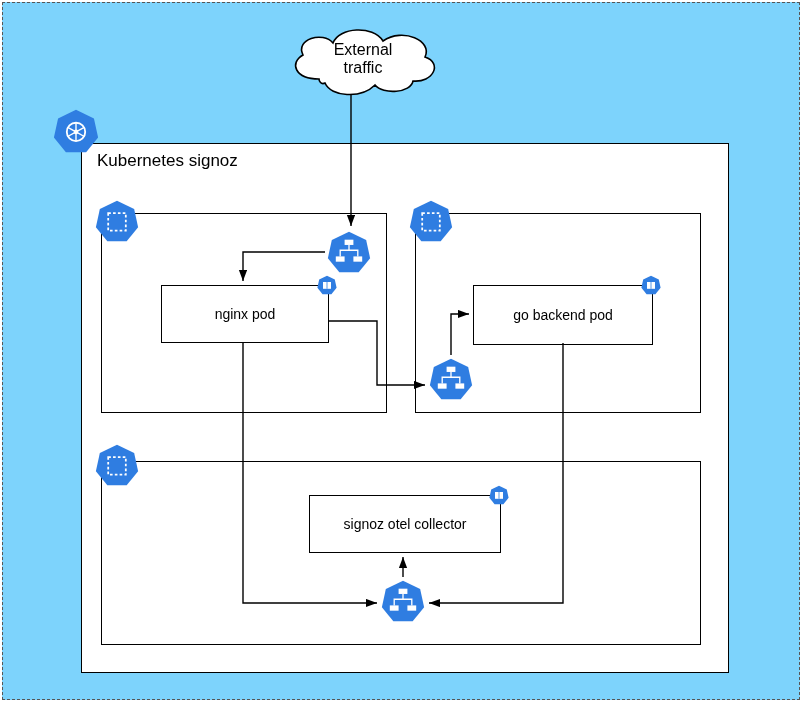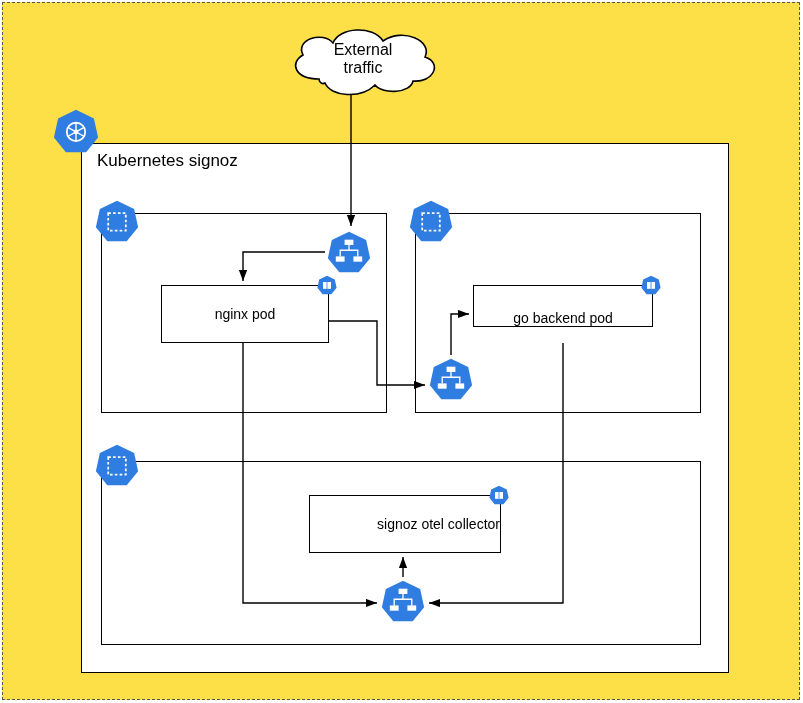--- a/index.html
+++ b/index.html
@@ -9,21 +9,21 @@
       width: 803px;
       height: 703px;
       position: relative;
       overflow: hidden;
     }
     .diagram-frame {
       position: absolute;
       top: 2px; left: 2px;
       width: 798px; height: 698px;
       border: 1px dashed #555;
-      background: #fde047;
+      background: #7dd3fc;
     }
     .positioned { position: absolute; }
     .box {
       border: 1.5px solid #000;
       background: #fff;
     }
     .cluster-label {
       font-size: 17px;
       color: #000;
     }
@@ -110,32 +110,32 @@
     <span>nginx pod</span>
   </div>
   <div class="positioned small-hex" style="left:314px; top:272px;">
     <svg viewBox="0 0 100 100" width="20" height="20">
       <polygon points="50,4 89,23 98,64 72,96 28,96 2,64 11,23" fill="#2f7de1"></polygon>
       <rect x="30" y="35" width="40" height="34" fill="#fff"></rect>
       <line x1="50" y1="35" x2="50" y2="69" stroke="#2f7de1" stroke-width="4"></line>
     </svg>
   </div>
 
-  <div class="positioned box pod-box" style="left:470px; top:282px; width:180px; height:42px;align-items:flex-end;">
+  <div class="positioned box pod-box" style="left:470px; top:282px; width:180px; height:60px;">
     <span>go backend pod</span>
   </div>
   <div class="positioned small-hex" style="left:638px; top:272px;">
     <svg viewBox="0 0 100 100" width="20" height="20">
       <polygon points="50,4 89,23 98,64 72,96 28,96 2,64 11,23" fill="#2f7de1"></polygon>
       <rect x="30" y="35" width="40" height="34" fill="#fff"></rect>
       <line x1="50" y1="35" x2="50" y2="69" stroke="#2f7de1" stroke-width="4"></line>
     </svg>
   </div>
 
-  <div class="positioned box pod-box" style="left:306px; top:492px; width:192px; height:58px;justify-content:flex-end;">
+  <div class="positioned box pod-box" style="left:306px; top:492px; width:192px; height:58px;">
     <span>signoz otel collector</span>
   </div>
   <div class="positioned small-hex" style="left:486px; top:482px;">
     <svg viewBox="0 0 100 100" width="20" height="20">
       <polygon points="50,4 89,23 98,64 72,96 28,96 2,64 11,23" fill="#2f7de1"></polygon>
       <rect x="30" y="35" width="40" height="34" fill="#fff"></rect>
       <line x1="50" y1="35" x2="50" y2="69" stroke="#2f7de1" stroke-width="4"></line>
     </svg>
   </div>
 

